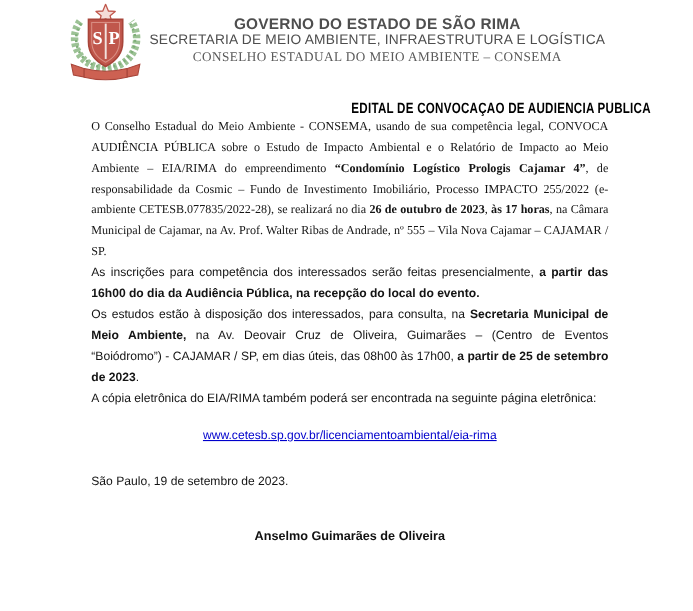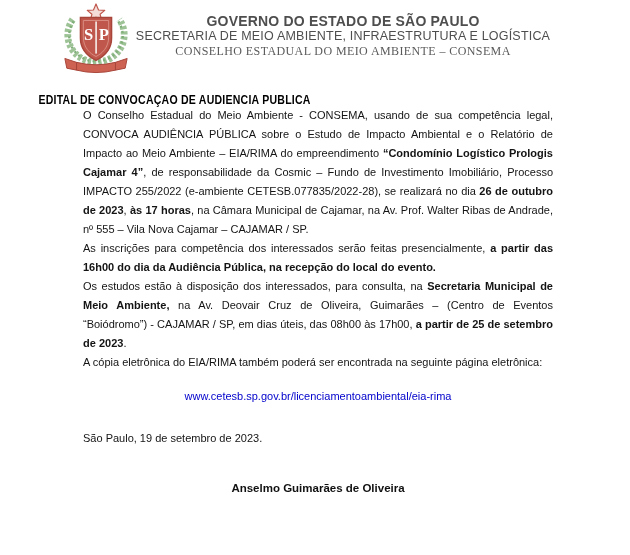--- a/index.html
+++ b/index.html
@@ -19,42 +19,42 @@
   .crest { position: absolute; left: 57px; top: 3px; width: 78px; height: 72px; }
   .header-text {
     position: absolute; left: 128px; top: 13px; width: 430px;
     text-align: center; color: #4e4e4e;
   }
   .header-line1 { font-size: 14px; font-weight: bold; letter-spacing: 0.2px; line-height: 16px; }
   .header-line2 { font-size: 12.5px; line-height: 15px; letter-spacing: 0.2px; }
   .header-line3 { font-family: "Liberation Serif", serif; font-size: 12px; line-height: 14px; color: #5a5a5a; letter-spacing: 0.4px; }
 
   
-  .title-row { margin-top: 12px; text-align: left; height: 16px; }
+  .title-row { margin-top: 12px; text-align: right; height: 16px; }
   .doc-title {
     display: inline-block;
     font-size: 13.5px; font-weight: bold; color: #000;
     transform: scaleX(0.78); transform-origin: center;
     letter-spacing: 0.3px; white-space: nowrap;
   }
 
   
   .content { margin-left: 83px; width: 470px; }
   .content p {
     margin: 0; font-size: 11px; line-height: 19px;
     text-align: justify; color: #141414;
   }
   .b { font-weight: bold; }
-  .p1 { margin-top: 28px; }
+  .p1 { margin-top: 28px; font-family: Liberation Serif, serif; }
   .p2 { margin-top: 4px; }
   .p3 { margin-top: 10px; }
   .p4 { margin-top: 9px; }
 
   .link-row { margin-top: 15px; text-align: center; font-size: 11px; line-height: 19px; }
-  .doclink { color: #0000cc; cursor: pointer; }
+  .doclink { color: #0000cc; text-decoration: underline; cursor: pointer; }
 
   .dateline { margin-top: 23px; text-align: left; font-size: 11px; line-height: 19px; color: #141414; }
 
   .signature { margin-top: 31px; text-align: center; font-size: 11.5px; line-height: 18px; font-weight: bold; color: #111; }
 </style>
 </head>
 <body>
 
 <div class="page">
 
@@ -79,21 +79,21 @@
         <text x="48" y="38" text-anchor="middle" font-family="Liberation Serif, serif" font-size="17" font-weight="bold" fill="#ffffff">P</text>
       </g>
 
       <g>
         <path d="M8 57 L20 61 L20 69 L10 67 Z" fill="#cd6152" stroke="#a8453a" stroke-width="1"></path>
         <path d="M72 57 L60 61 L60 69 L70 67 Z" fill="#cd6152" stroke="#a8453a" stroke-width="1"></path>
         <path d="M20 61 Q40 66 60 61 L60 69 Q40 74 20 69 Z" fill="#cd6152" stroke="#a8453a" stroke-width="1"></path>
       </g>
     </svg>
     <div class="header-text">
-      <div class="header-line1">GOVERNO DO ESTADO DE SÃO PAULO</div>
+      <div class="header-line1">GOVERNO DO ESTADO DE SÃO RIMA</div>
       <div class="header-line2">SECRETARIA DE MEIO AMBIENTE, INFRAESTRUTURA E LOGÍSTICA</div>
       <div class="header-line3">CONSELHO ESTADUAL DO MEIO AMBIENTE – CONSEMA</div>
     </div>
   </div>
 
   <div class="title-row">
     <span class="doc-title">EDITAL DE CONVOCAÇAO DE AUDIENCIA PUBLICA</span>
   </div>
 
   <div class="content">

